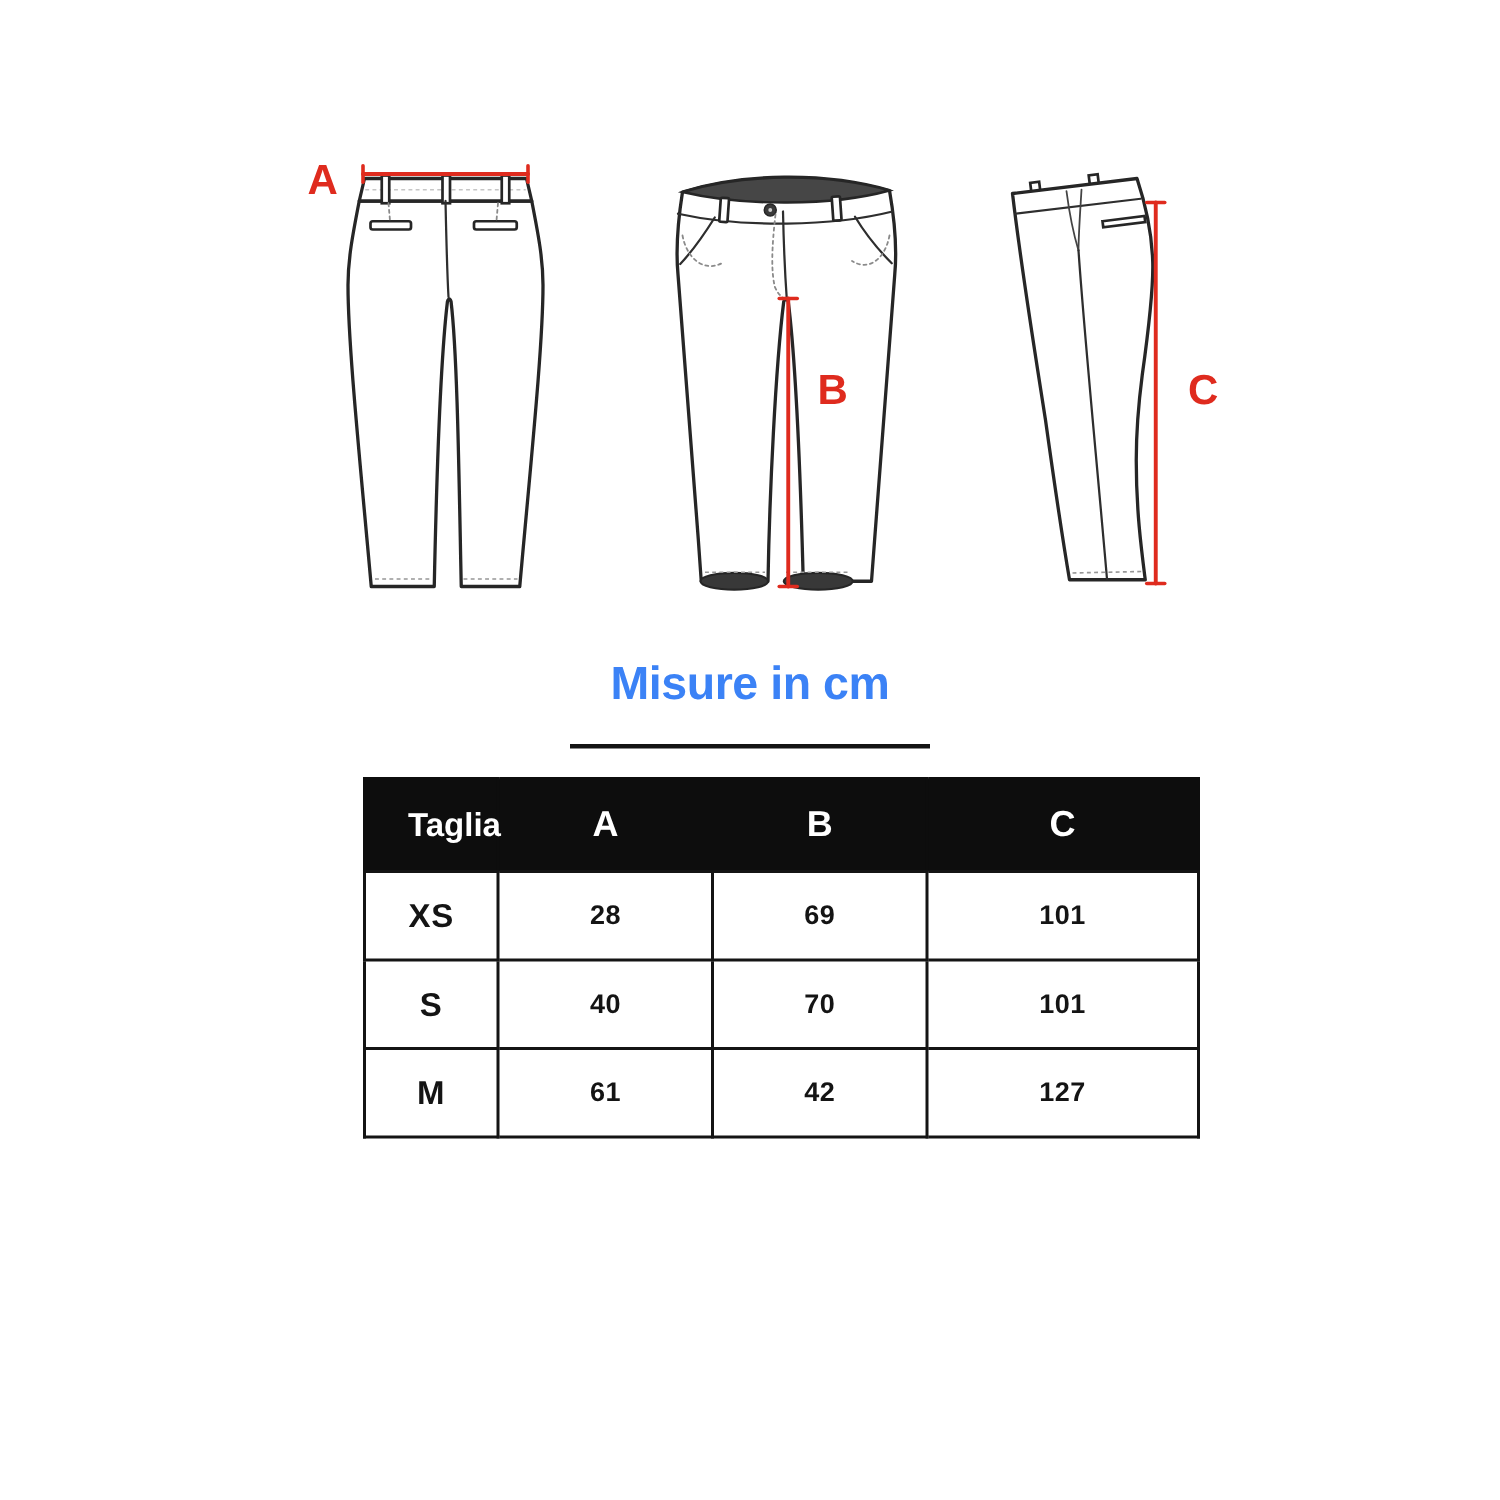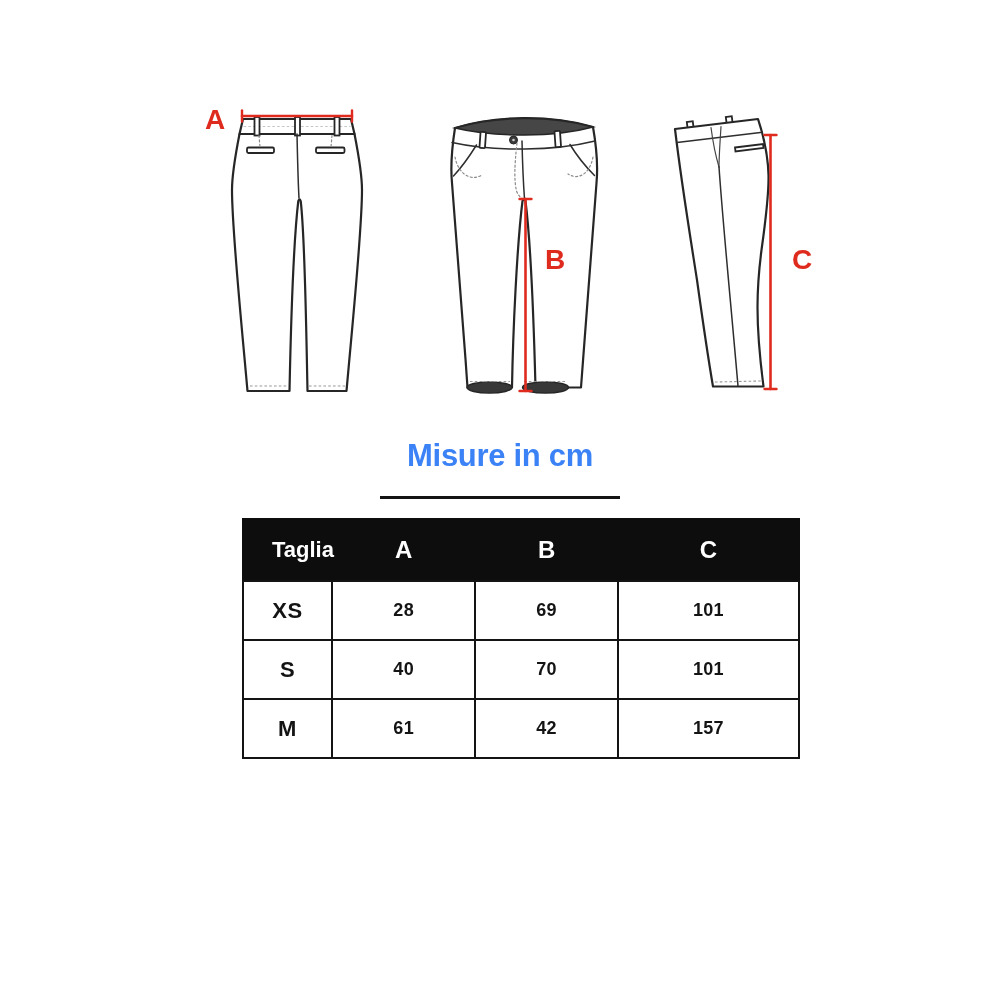--- a/index.html
+++ b/index.html
@@ -188,18 +188,18 @@
       <tr>
         <td>S</td>
         <td>40</td>
         <td>70</td>
         <td>101</td>
       </tr>
       <tr>
         <td>M</td>
         <td>61</td>
         <td>42</td>
-        <td>157</td>
+        <td>127</td>
       </tr>
     </tbody>
   </table>
 
 </div>
 
 </body></html>

